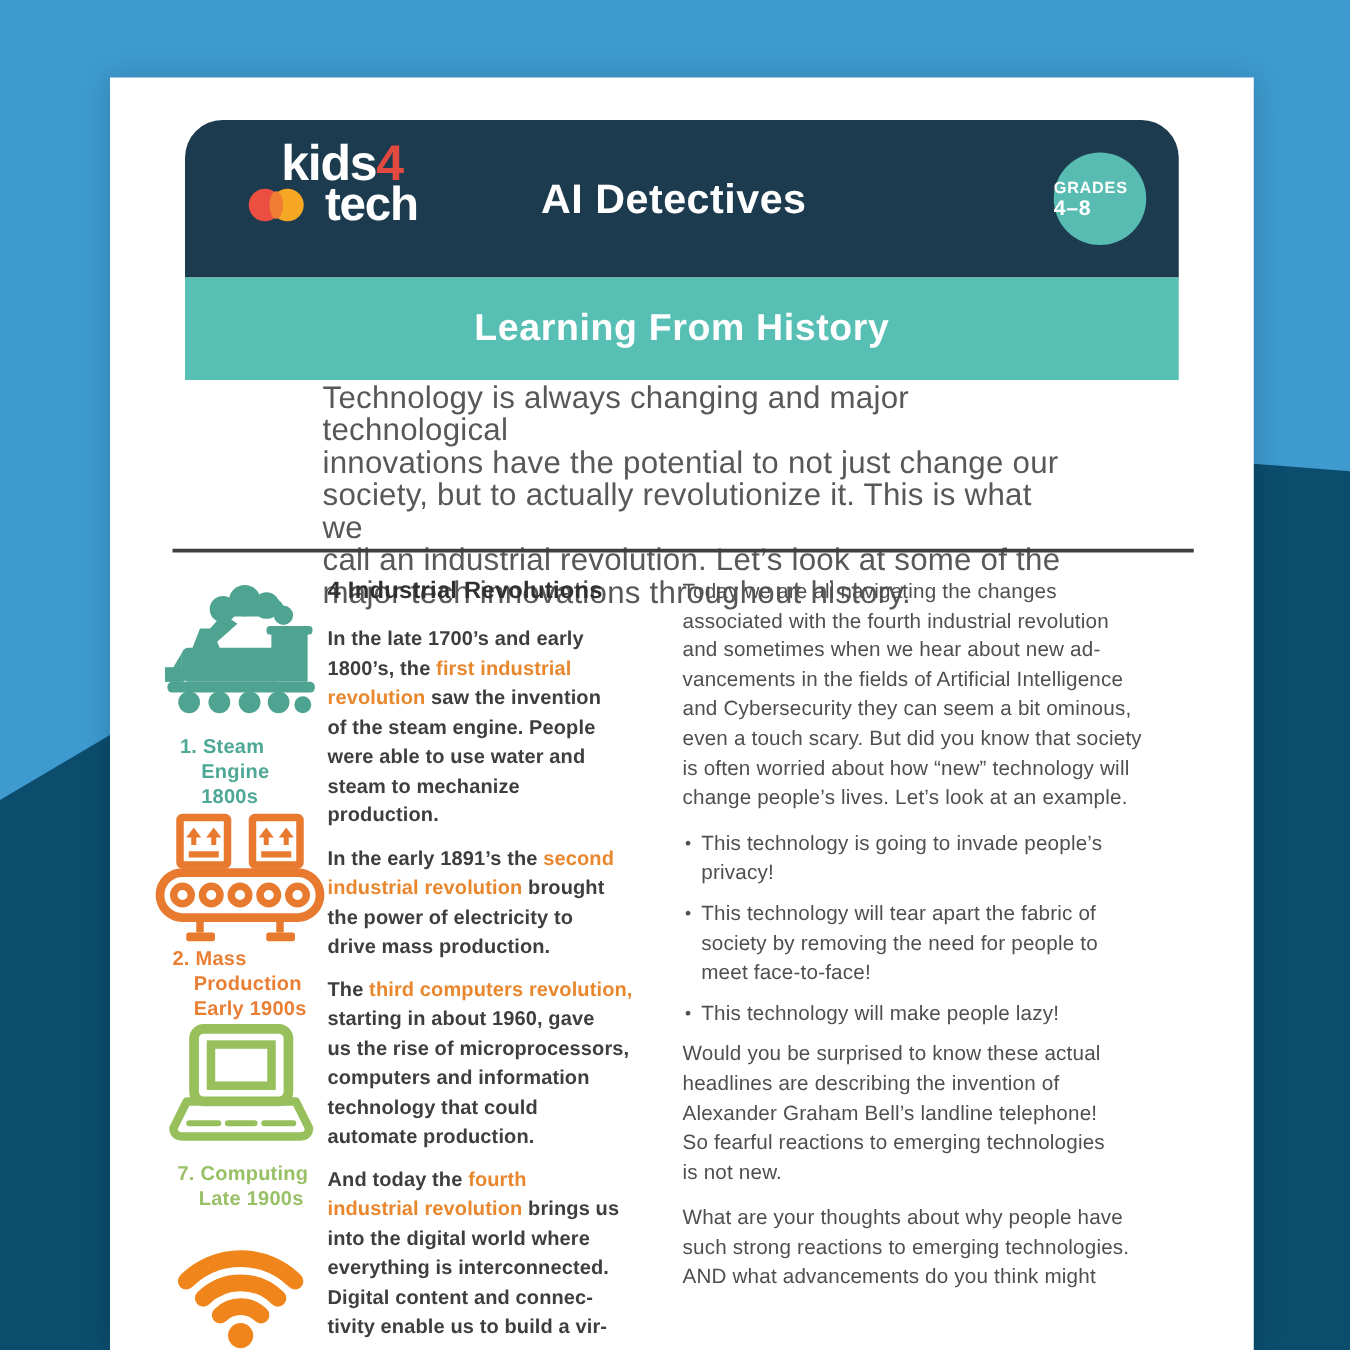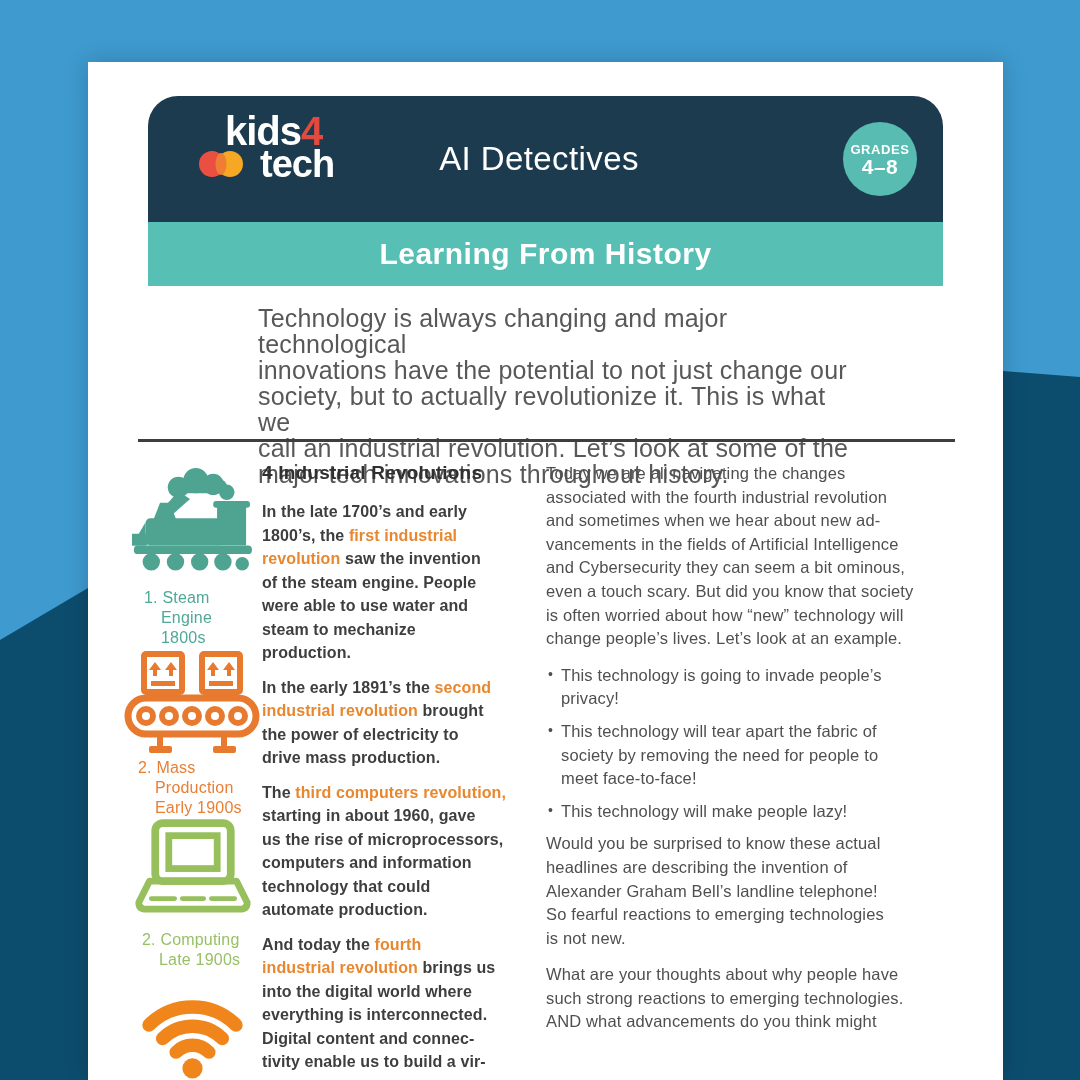--- a/index.html
+++ b/index.html
@@ -21,45 +21,45 @@
   .header-navy {
     position:absolute; left:60px; top:34px; width:795px; height:126px;
     background:#1C3B4F; border-radius:30px 30px 0 0;
   }
   .logo { position:absolute; left:50px; top:19px; color:#fff; font-weight:700; }
   .logo-line1 { padding-left:27px; font-size:40px; line-height:32px; letter-spacing:-1px; }
   .logo-4 { color:#E2493F; }
   .logo-line2 { display:flex; align-items:center; gap:16px; font-size:38px; line-height:34px; letter-spacing:-1px; }
   .header-title {
     position:absolute; left:0; right:13px; top:50%; transform:translateY(-50%);
-    text-align:center; color:#fff; font-size:33px; font-weight:400; letter-spacing:.4px;
+    text-align:center; color:#fff; font-size:33px; font-weight:700; letter-spacing:.4px;
   }
   .badge {
     position:absolute; right:26px; top:26px; width:74px; height:74px; border-radius:50%;
     background:#58BCB2; color:#fff; display:flex; flex-direction:column;
-    align-items:center; justify-content:center; font-weight:700;
+    justify-content:center; font-weight:700;
   }
   .badge-l1 { font-size:13px; letter-spacing:.6px; line-height:15px; }
-  .badge-l2 { font-size:21px; line-height:20px; letter-spacing:.5px; }
+  .badge-l2 { font-size:17px; line-height:20px; letter-spacing:.5px; }
   .banner {
-    position:absolute; left:60px; top:160px; width:795px; height:64px;
+    position:absolute; left:60px; top:160px; width:795px; height:82px;
     background:#58BFB4; display:flex; align-items:center; justify-content:center;
     color:#fff; font-size:30px; font-weight:700; letter-spacing:.5px;
   }
   
   .intro {
     position:absolute; left:170px; top:243px; width:600px;
     color:#585858; font-size:25px; line-height:26px; letter-spacing:.2px;
     white-space:pre-line;
   }
   .rule { position:absolute; left:50px; top:377px; width:817px; height:3px; background:#3E3E3E; }
   
   .icon { position:absolute; }
   .icon-label {
-    position:absolute; font-weight:400; font-size:16px; line-height:20px;
+    position:absolute; font-weight:700; font-size:16px; line-height:20px;
     white-space:pre-line; padding-left:17px; text-indent:-17px; letter-spacing:.2px;
   }
   .lbl-teal { color:#4EA896; }
   .lbl-orange { color:#E87F35; }
   .lbl-green { color:#98C066; }
   
   .col-mid { position:absolute; left:174px; top:398px; width:288px; color:#3E3E3E; }
   .col-mid h2 { margin:0 0 14px 0; font-size:19px; line-height:26px; color:#303030; letter-spacing:.2px; }
   .col-mid p { margin:0 0 11px 0; font-size:16px; font-weight:700; line-height:23.5px; white-space:pre-line; letter-spacing:.1px; }
   .hl { color:#E8872E; }
@@ -165,21 +165,21 @@
 Early 1900s</div>
 
     <svg class="icon" style="left:44px; top:756px;" width="122" height="105" viewBox="0 0 126 108">
       <g fill="none" stroke="#97C05C">
         <rect x="24" y="5" width="78" height="60" rx="8" stroke-width="8"></rect>
         <rect x="38" y="18" width="50" height="34" stroke-width="7"></rect>
         <path d="M18 65 H108 L119 87 Q119 94 111 94 H15 Q7 94 7 87 Z" stroke-width="7" stroke-linejoin="round"></path>
         <path d="M20 83 h24 M52 83 h22 M82 83 h24" stroke-width="5" stroke-linecap="round"></path>
       </g>
     </svg>
-    <div class="icon-label lbl-green" style="left:54px; top:868px; width:130px;">2. Computing
+    <div class="icon-label lbl-green" style="left:54px; top:868px; width:130px;">7. Computing
 Late 1900s</div>
 
     <svg class="icon" style="left:37px; top:921px;" width="135" height="96" viewBox="0 0 140 100">
       <g fill="none" stroke="#F0861B" stroke-width="14" stroke-linecap="round">
         <path d="M24.7 43.7 A 64 64 0 0 1 115.3 43.7"></path>
         <path d="M38.9 57.9 A 44 44 0 0 1 101.1 57.9"></path>
         <path d="M53 72 A 24 24 0 0 1 87 72"></path>
       </g>
       <circle cx="70" cy="89" r="10.5" fill="#F0861B"></circle>
     </svg>

